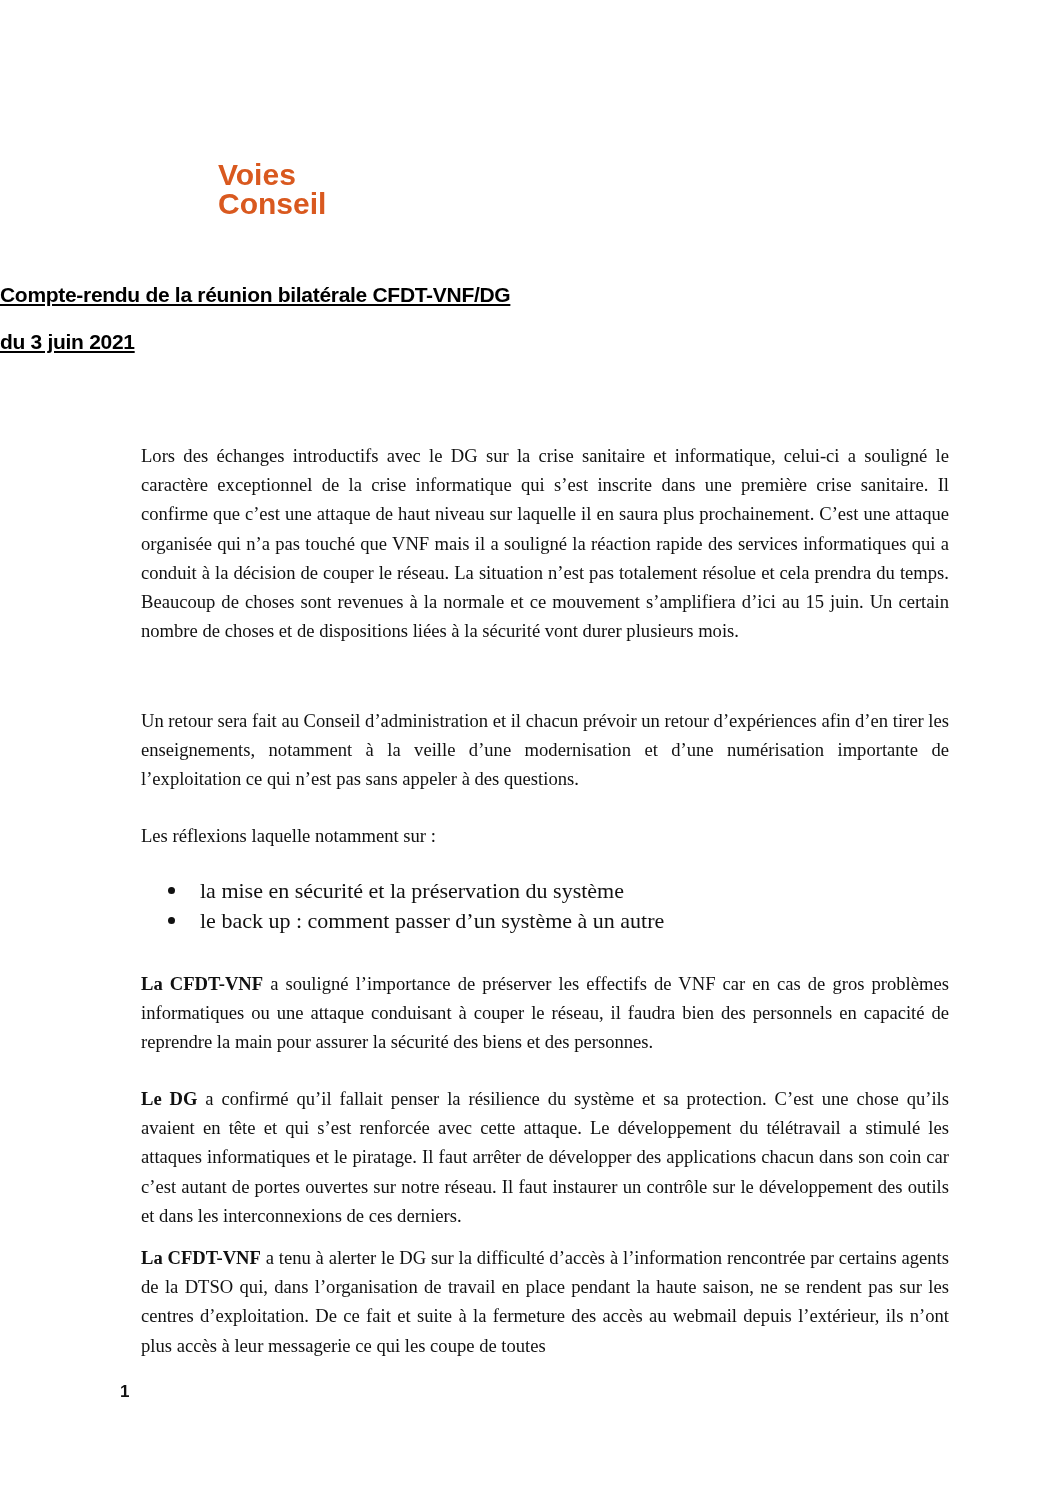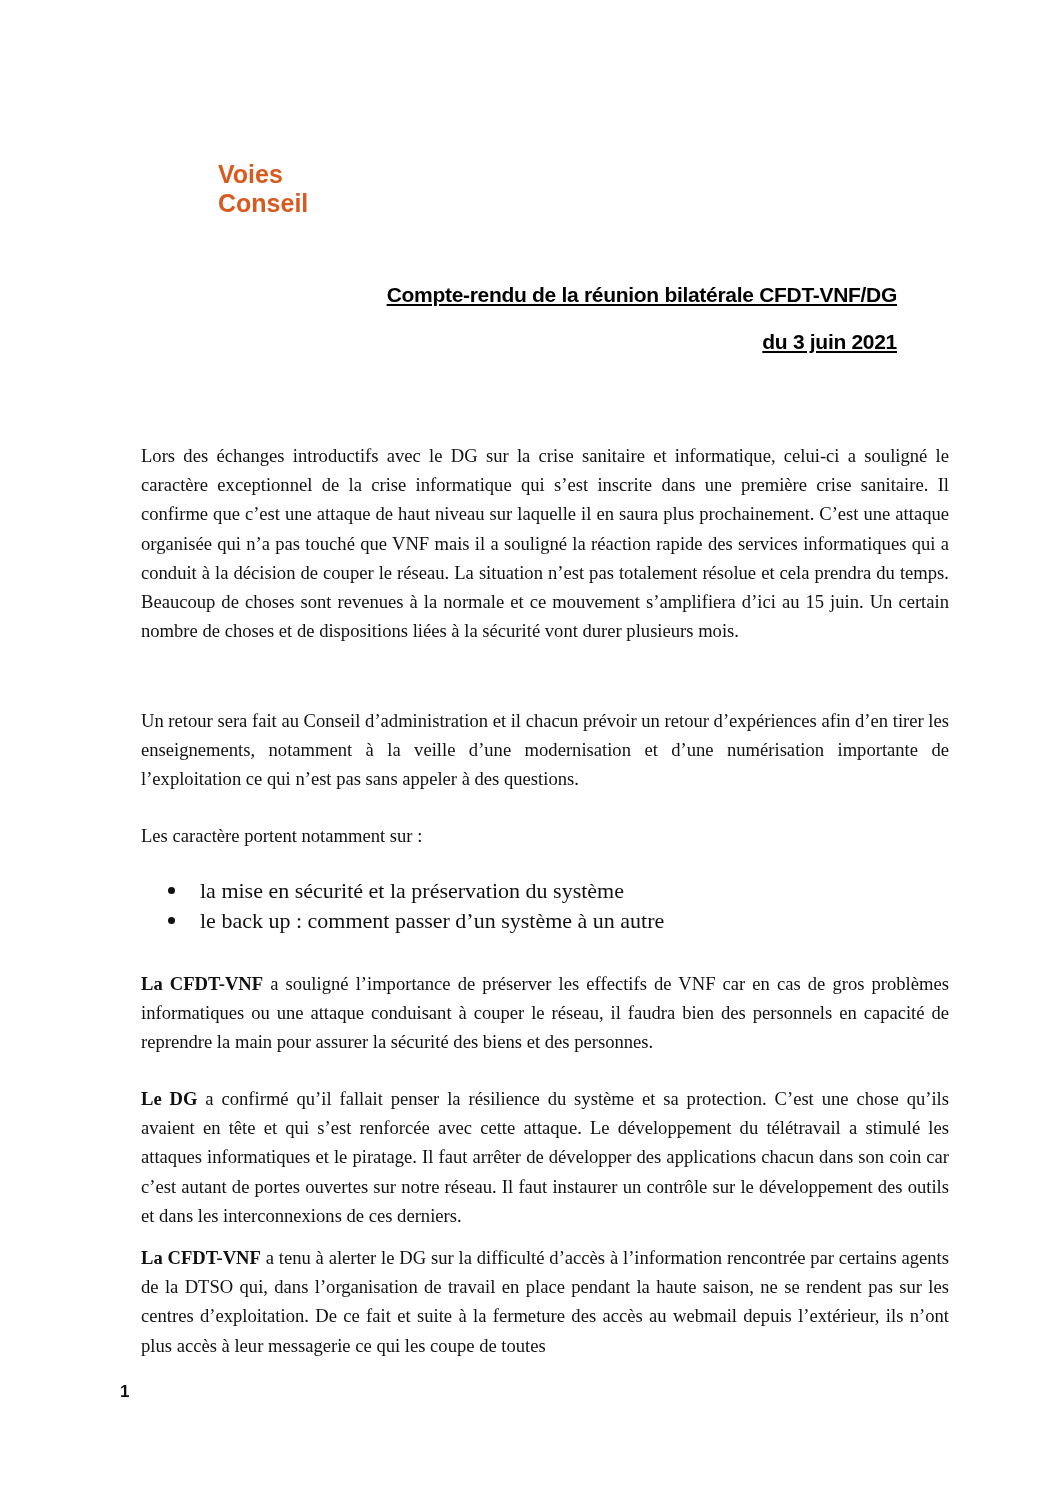--- a/index.html
+++ b/index.html
@@ -11,26 +11,26 @@
     .logo-circle {
       position: absolute; left: 0; top: 0; width: 152px; height: 152px; border-radius: 50%;
       background: #e0531f; display: flex; align-items: center; justify-content: center;
     }
     .logo-mark {
       color: #ffffff; font-family: "Liberation Sans", sans-serif; font-weight: bold;
       font-size: 47px; letter-spacing: -1px; margin-left: 2px;
     }
     .logo-text {
       position: absolute; left: 163px; top: 27px; color: #d9591f;
-      font-family: "Liberation Sans", sans-serif; font-weight: bold; font-size: 25px; line-height: 29px;
+      font-family: "Liberation Sans", sans-serif; font-weight: bold; font-size: 30px; line-height: 29px;
     }
     .title {
-      position: absolute; left: 0; width: 861px; text-align: right;
+      position: absolute; left: 0; width: 861px; text-align: left;
       font-family: "Liberation Sans", sans-serif; font-weight: bold; font-size: 21px;
-      text-decoration: underline; color: #000000; letter-spacing: -0.3px; padding-left: 36px;
+      text-decoration: underline; color: #000000; letter-spacing: -0.3px;
     }
     .title.t1 { top: 283px; }
     .title.t2 { top: 330px; }
     .para {
       position: absolute; left: 125px; width: 808px; font-size: 18.6px; line-height: 29.2px;
       text-align: justify; margin: 16px;
     }
     .para b { font-weight: bold; }
     ul.bullets {
       position: absolute; left: 125px; top: 864px; margin: 12px; padding: 0; list-style: none;
@@ -53,21 +53,21 @@
     <div>Voies</div>
     <div>Conseil</div>
   </div>
 </div>
 
 <div class="title t1">Compte-rendu de la réunion bilatérale CFDT-VNF/DG</div>
 <div class="title t2">du 3 juin 2021</div>
 
 <p class="para" style="top:425px">Lors des échanges introductifs avec le DG sur la crise sanitaire et informatique, celui-ci a souligné le caractère exceptionnel de la crise informatique qui s’est inscrite dans une première crise sanitaire. Il confirme que c’est une attaque de haut niveau sur laquelle il en saura plus prochainement. C’est une attaque organisée qui n’a pas touché que VNF mais il a souligné la réaction rapide des services informatiques qui a conduit à la décision de couper le réseau. La situation n’est pas totalement résolue et cela prendra du temps. Beaucoup de choses sont revenues à la normale et ce mouvement s’amplifiera d’ici au 15 juin. Un certain nombre de choses et de dispositions liées à la sécurité vont durer plusieurs mois.</p>
 <p class="para" style="top:690px">Un retour sera fait au Conseil d’administration et il chacun prévoir un retour d’expériences afin d’en tirer les enseignements, notamment à la veille d’une modernisation et d’une numérisation importante de l’exploitation ce qui n’est pas sans appeler à des questions.</p>
-<p class="para" style="top:805px">Les caractère portent notamment sur :</p>
+<p class="para" style="top:805px">Les réflexions laquelle notamment sur :</p>
 
 <ul class="bullets">
   <li><span class="dot"></span><span>la mise en sécurité et la préservation du système</span></li>
   <li><span class="dot"></span><span>le back up : comment passer d’un système à un autre</span></li>
 </ul>
 
 <p class="para" style="top:953px"><b>La CFDT-VNF</b><span> a souligné l’importance de préserver les effectifs de VNF car en cas de gros problèmes informatiques ou une attaque conduisant à couper le réseau, il faudra bien des personnels en capacité de reprendre la main pour assurer la sécurité des biens et des personnes.</span></p>
 <p class="para" style="top:1068px"><b>Le DG</b><span> a confirmé qu’il fallait penser la résilience du système et sa protection. C’est une chose qu’ils avaient en tête et qui s’est renforcée avec cette attaque. Le développement du télétravail a stimulé les attaques informatiques et le piratage. Il faut arrêter de développer des applications chacun dans son coin car c’est autant de portes ouvertes sur notre réseau. Il faut instaurer un contrôle sur le développement des outils et dans les interconnexions de ces derniers.</span></p>
 <p class="para" style="top:1227px"><b>La CFDT-VNF</b><span> a tenu à alerter le DG sur la difficulté d’accès à l’information rencontrée par certains agents de la DTSO qui, dans l’organisation de travail en place pendant la haute saison, ne se rendent pas sur les centres d’exploitation. De ce fait et suite à la fermeture des accès au webmail depuis l’extérieur, ils n’ont plus accès à leur messagerie ce qui les coupe de toutes</span></p>
 

